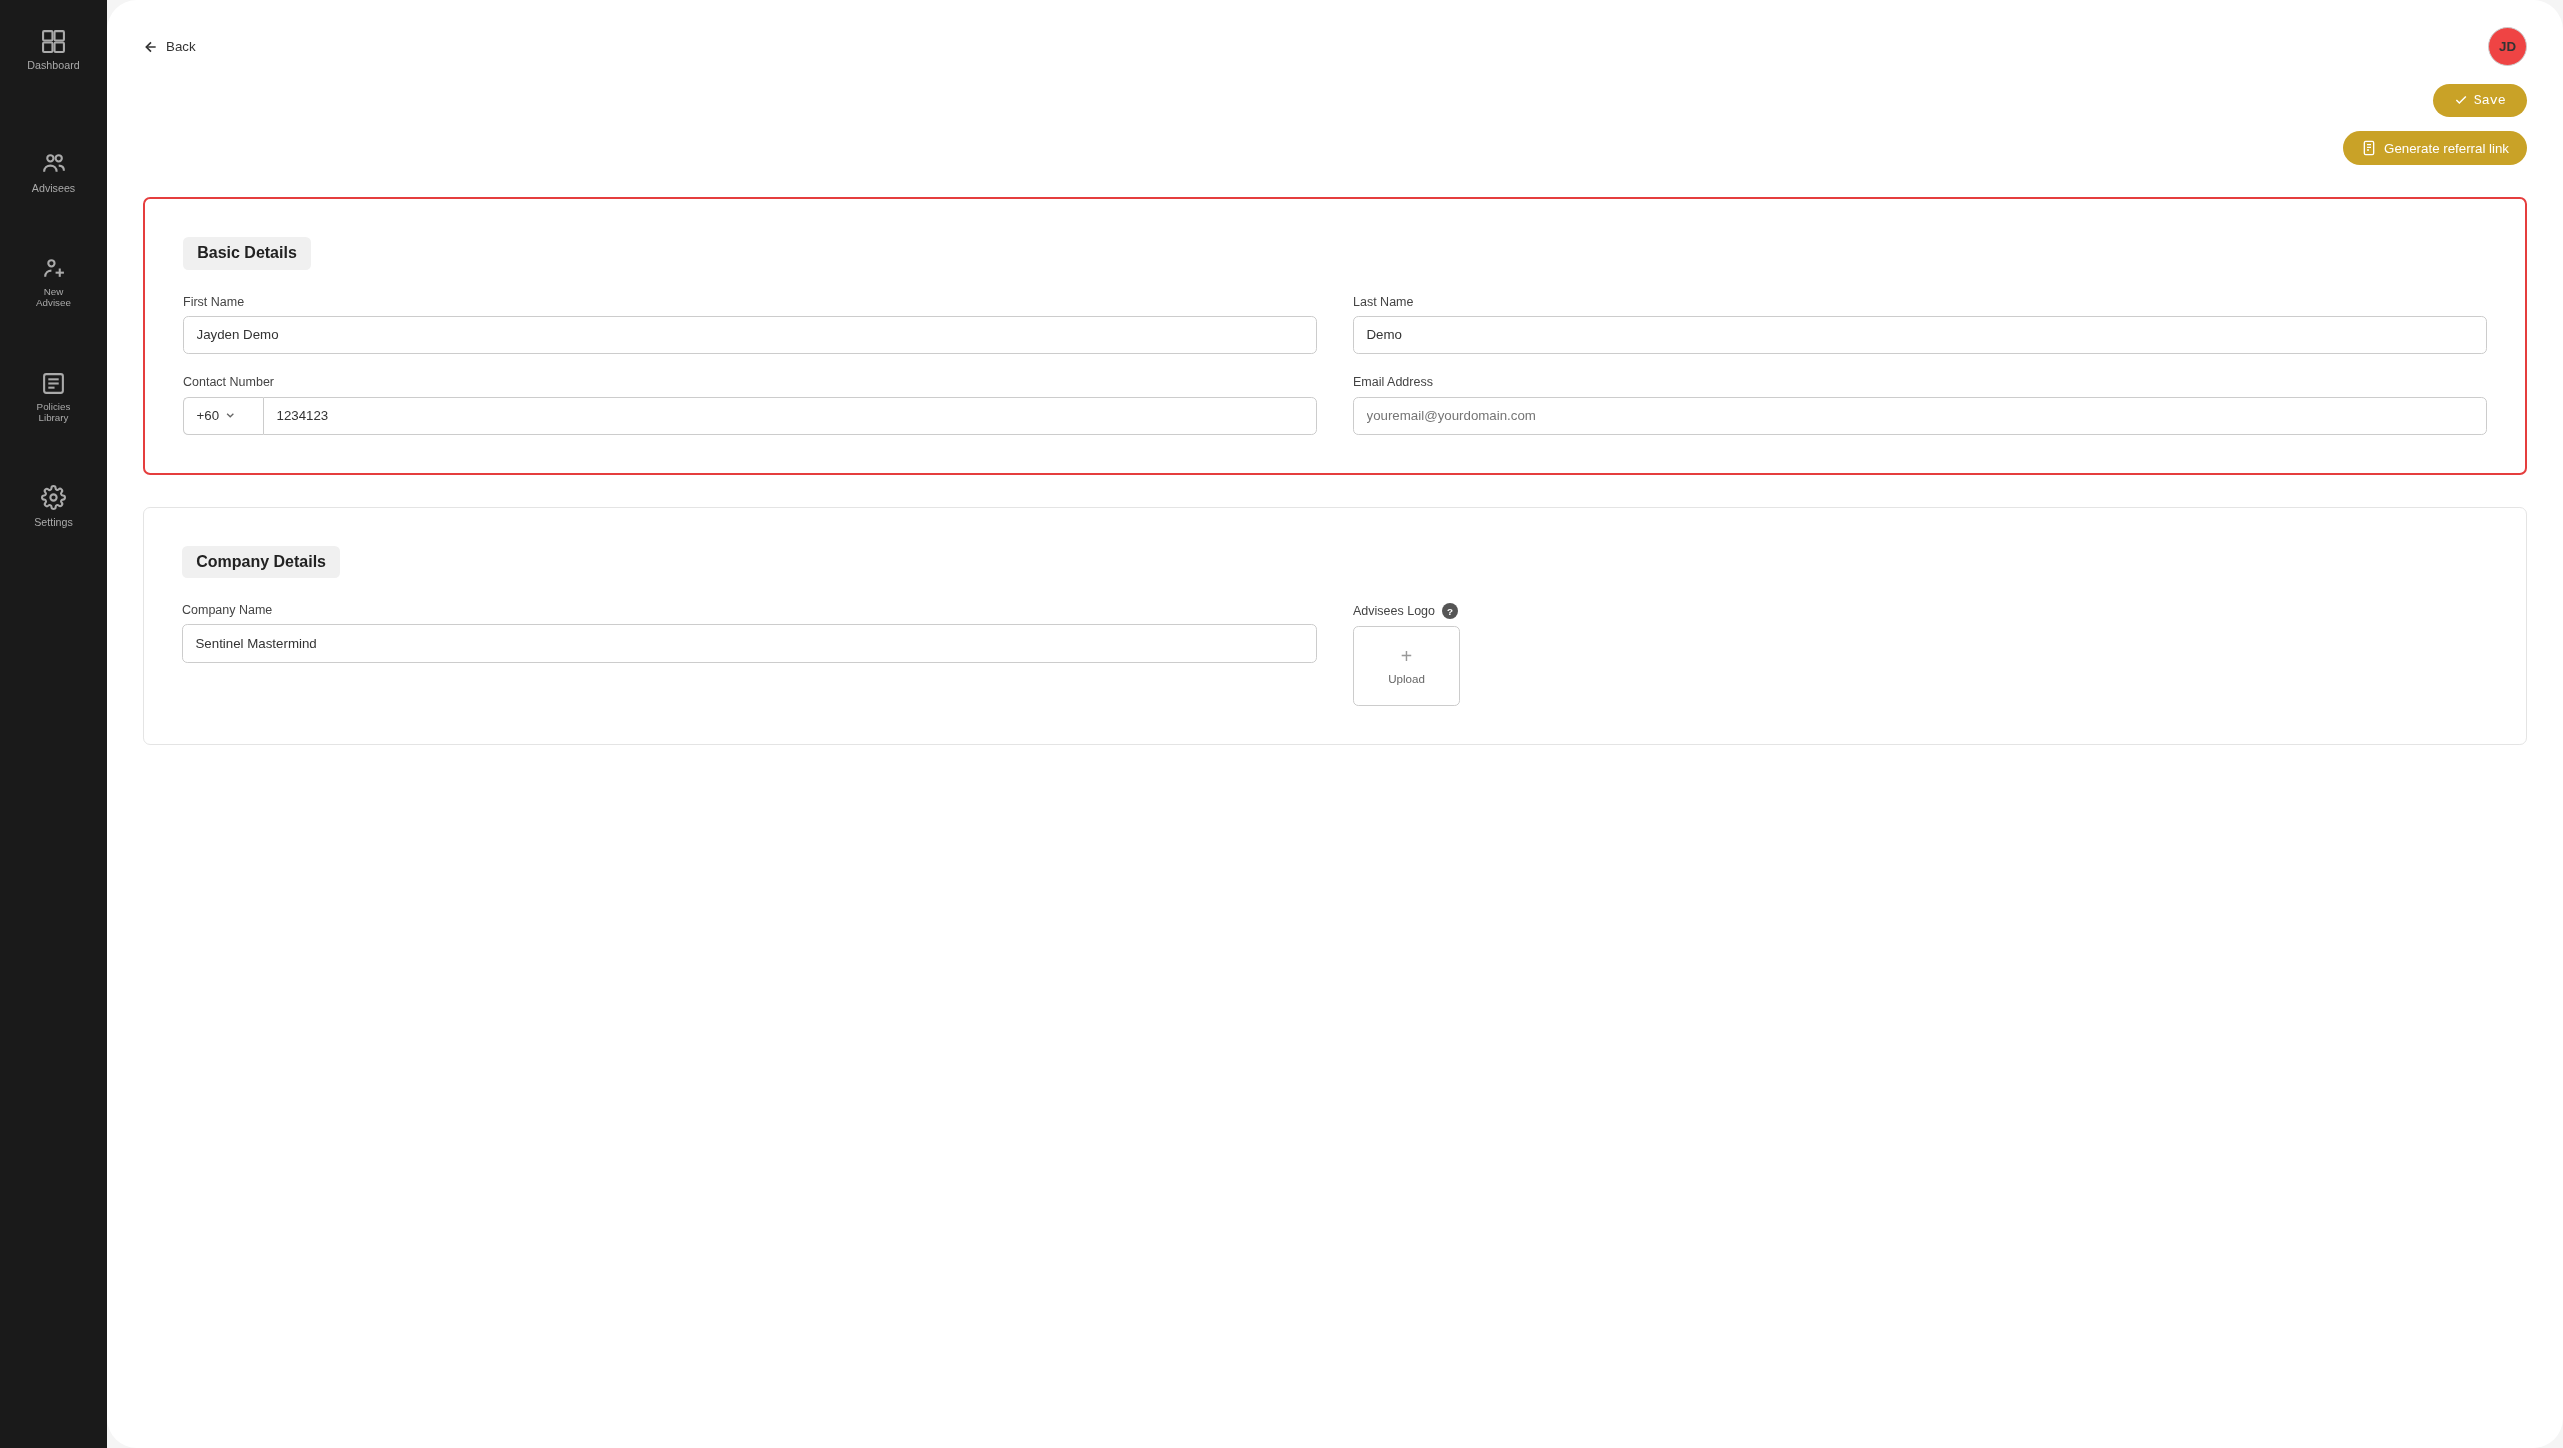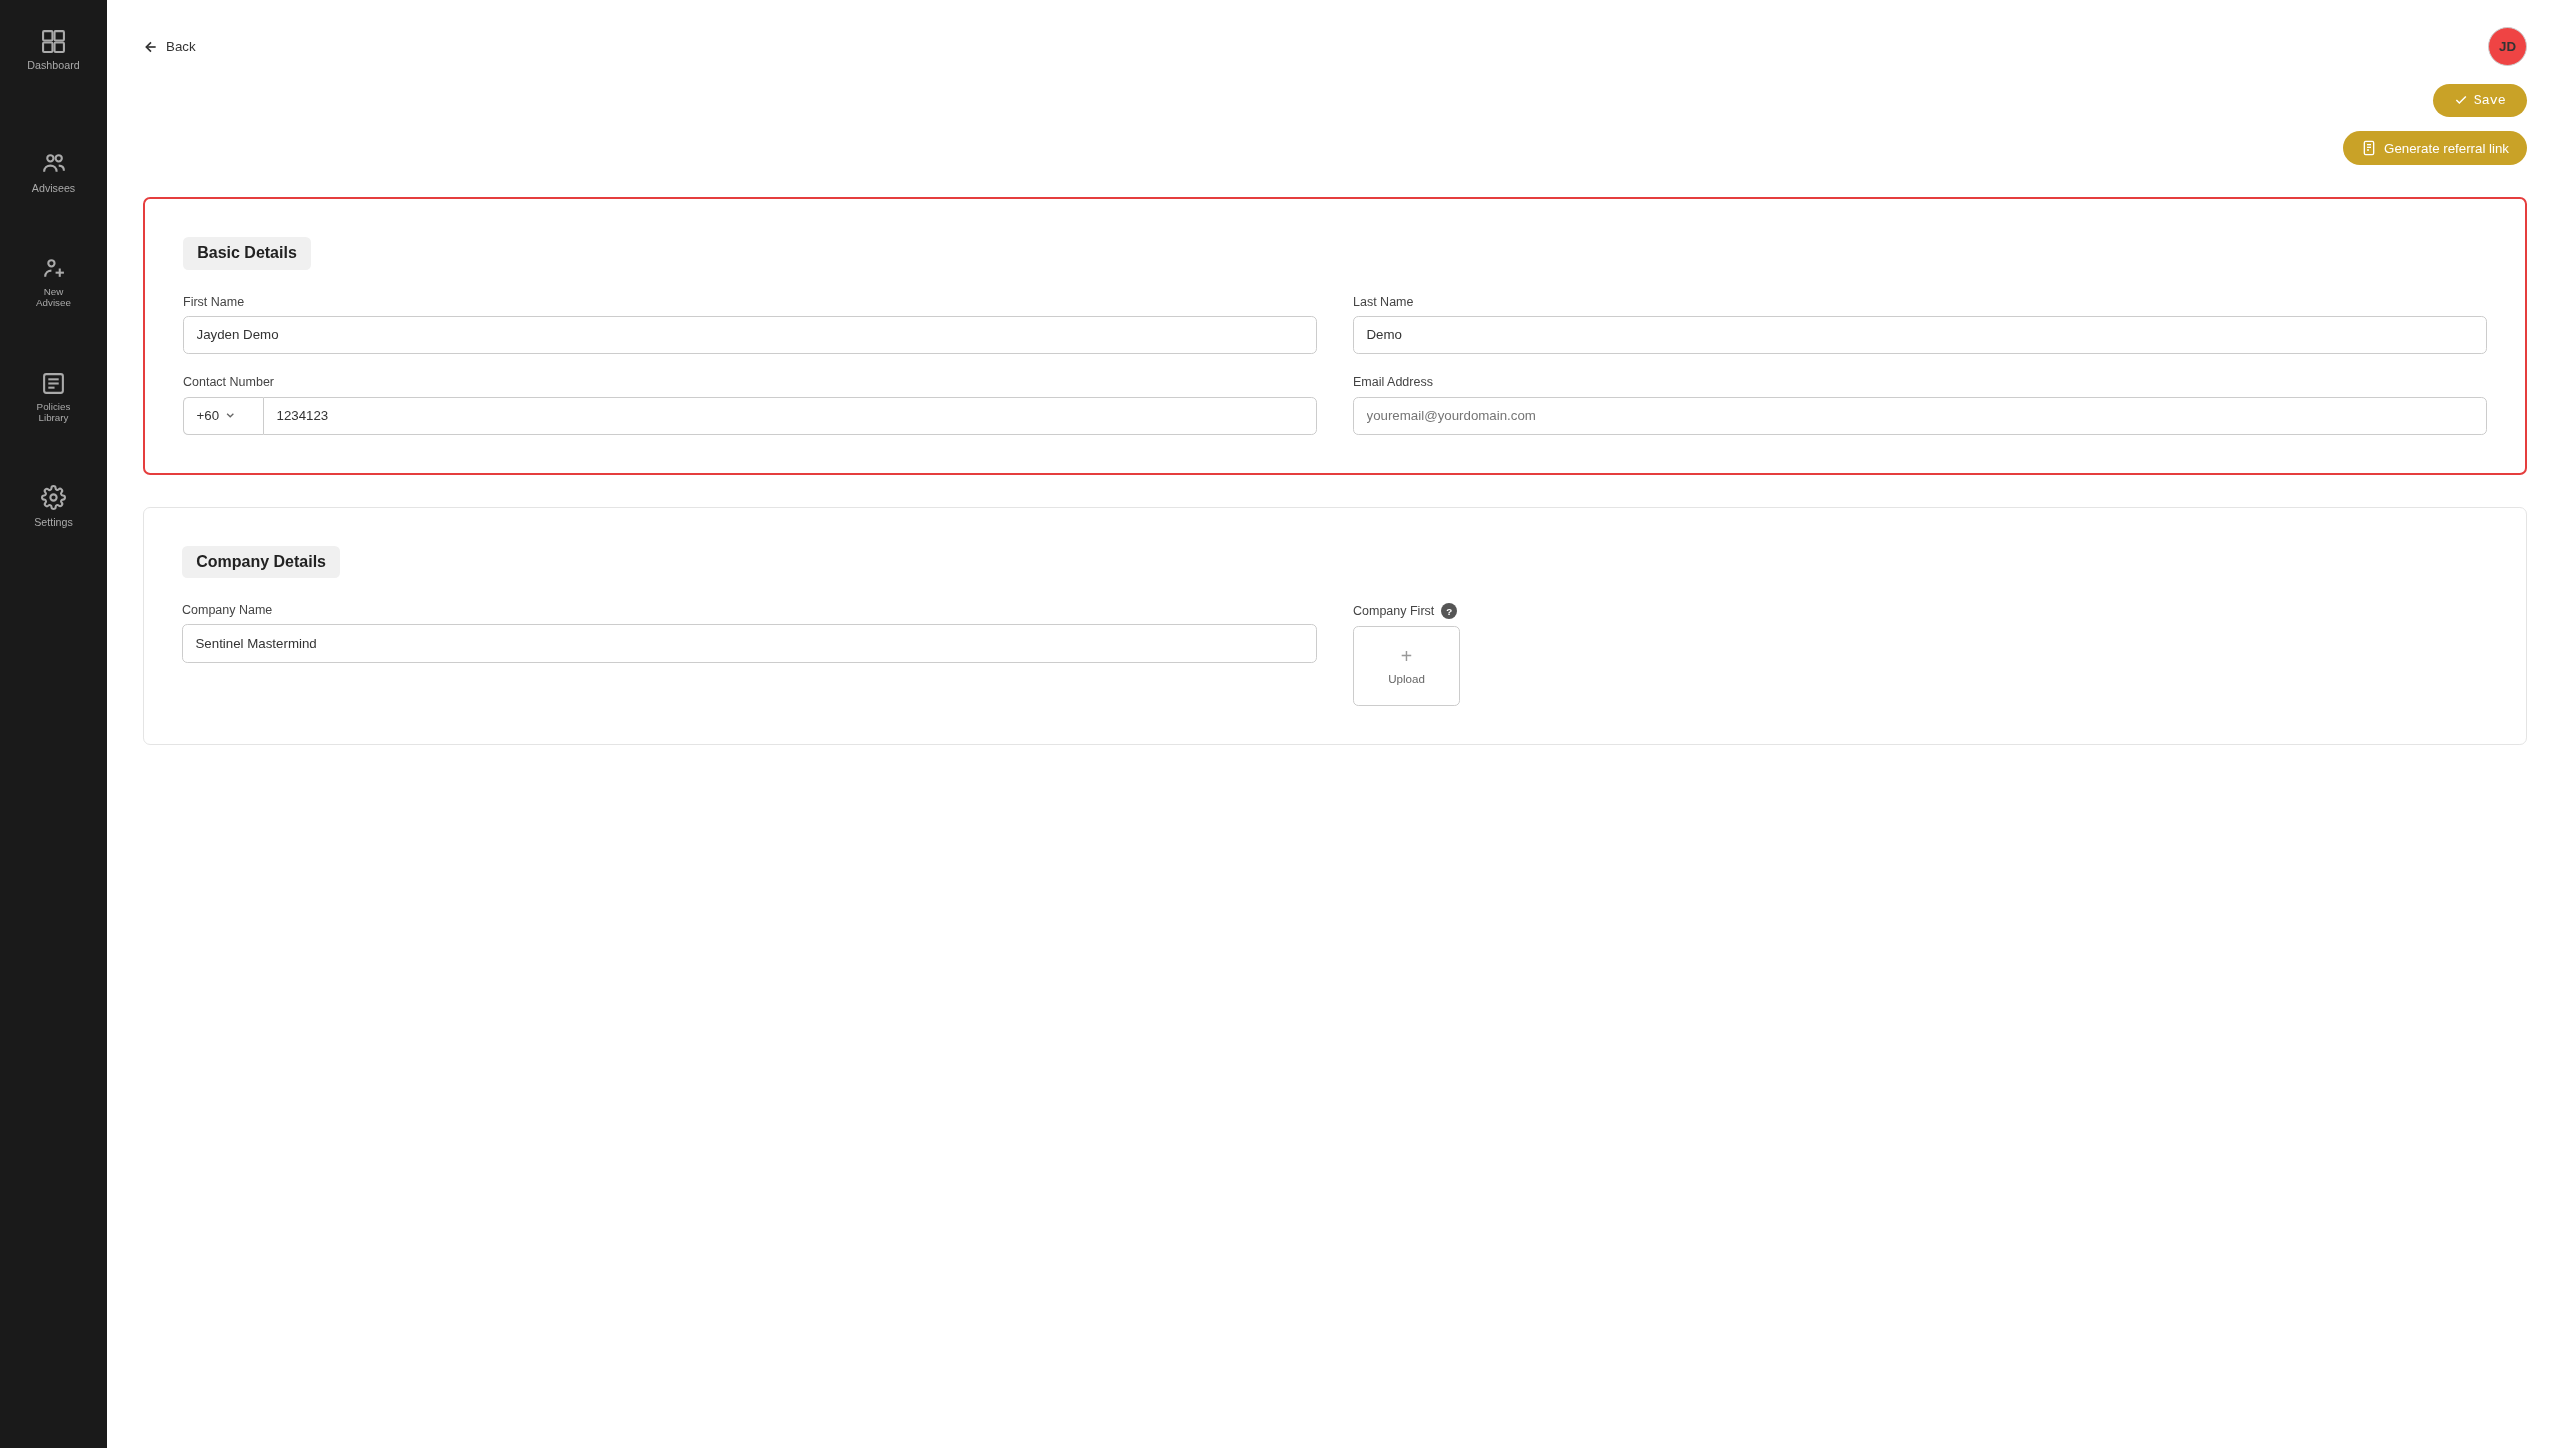--- a/index.html
+++ b/index.html
@@ -31,20 +31,21 @@
     .sidebar-item svg { width: 25px; height: 25px; }
     .sidebar-label { font-size: 10.7px; }
 
     
     .main-content {
       flex: 1;
       background: #fff;
       overflow-y: auto;
       padding: 27px 36px;
       position: relative;
+      border-radius: 30px;
     }
 
     
     .header-row {
       display: flex;
       justify-content: space-between;
       align-items: center;
       margin-bottom: 18px;
     }
     .back-link {
@@ -340,21 +341,21 @@
     <div class="card-title">Company Details</div>
     <div class="form-grid">
 
       <div class="form-group">
         <label class="form-label">Company Name</label>
         <input class="form-input" type="text" value="Sentinel Mastermind" style="">
       </div>
 
       <div class="form-group">
         <label class="form-label">
-          <span>Company First</span>
+          <span>Advisees Logo</span>
           <span class="help-icon">?</span>
         </label>
         <div class="upload-box">
           <span class="plus">+</span>
           <span>Upload</span>
         </div>
       </div>
     </div>
   </div>
 

